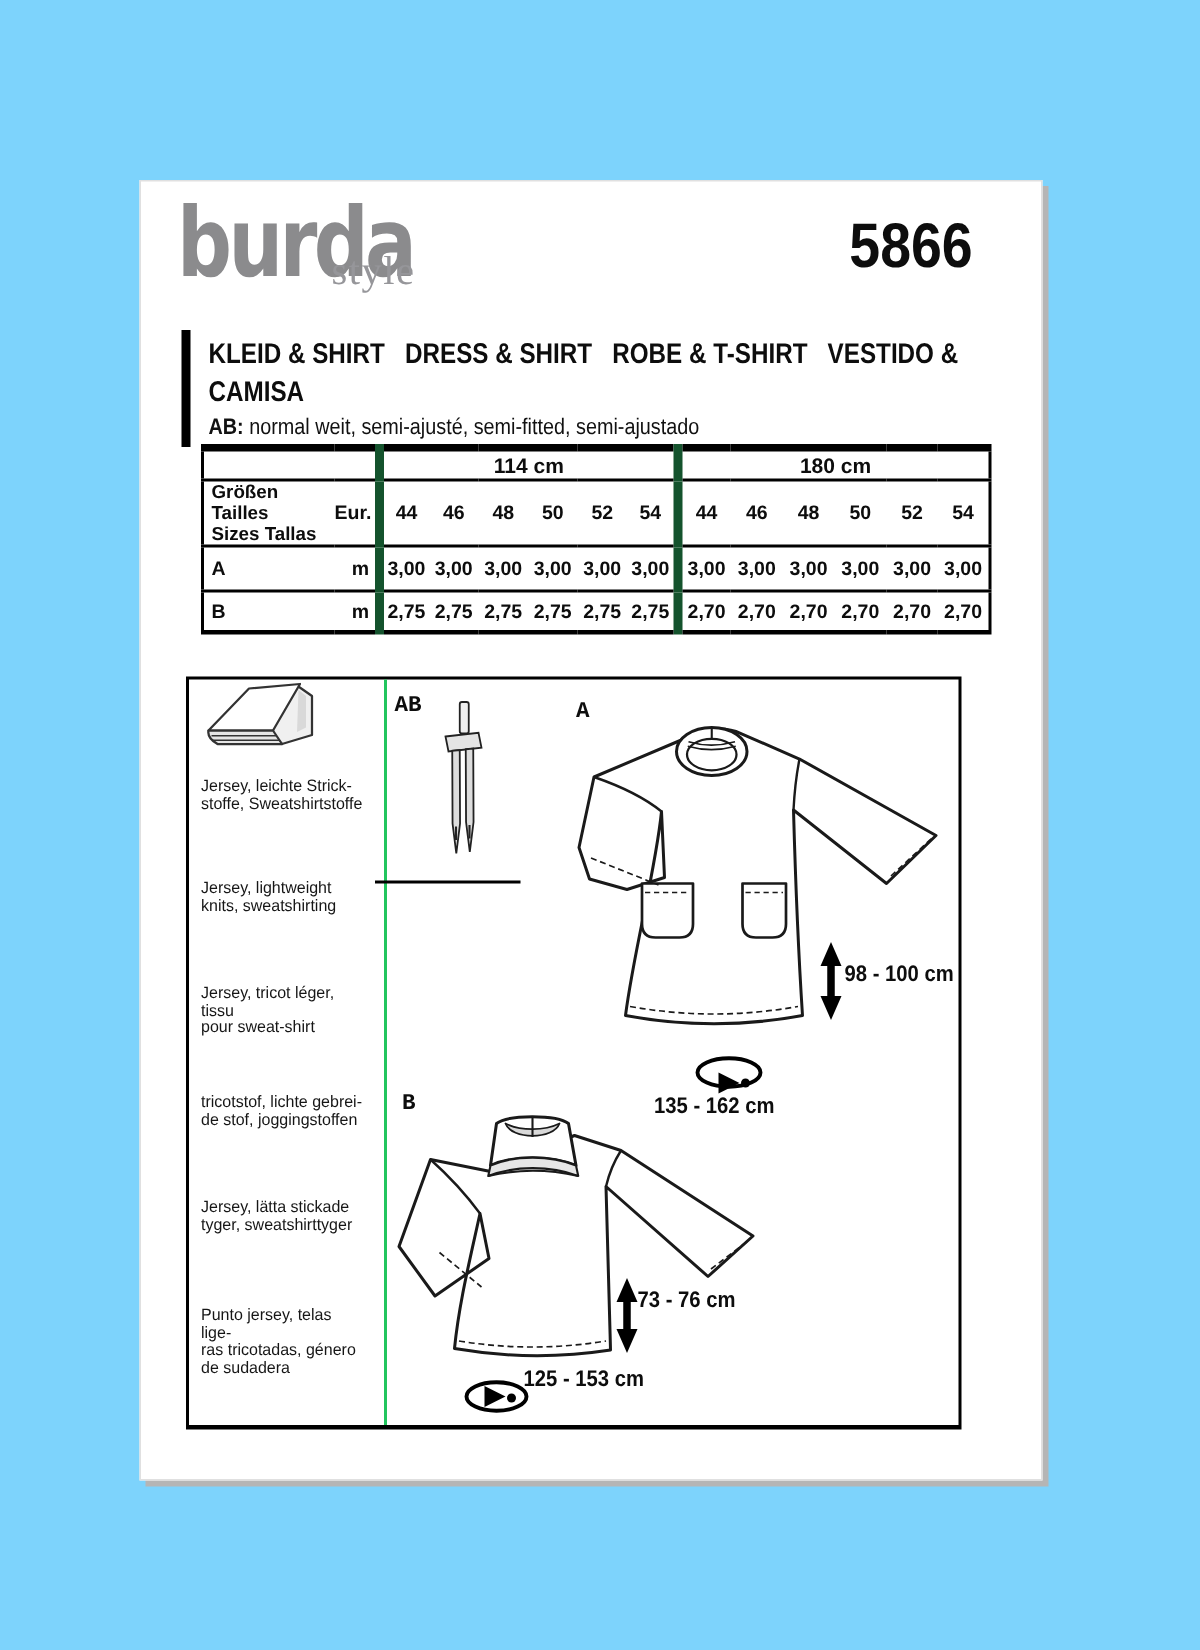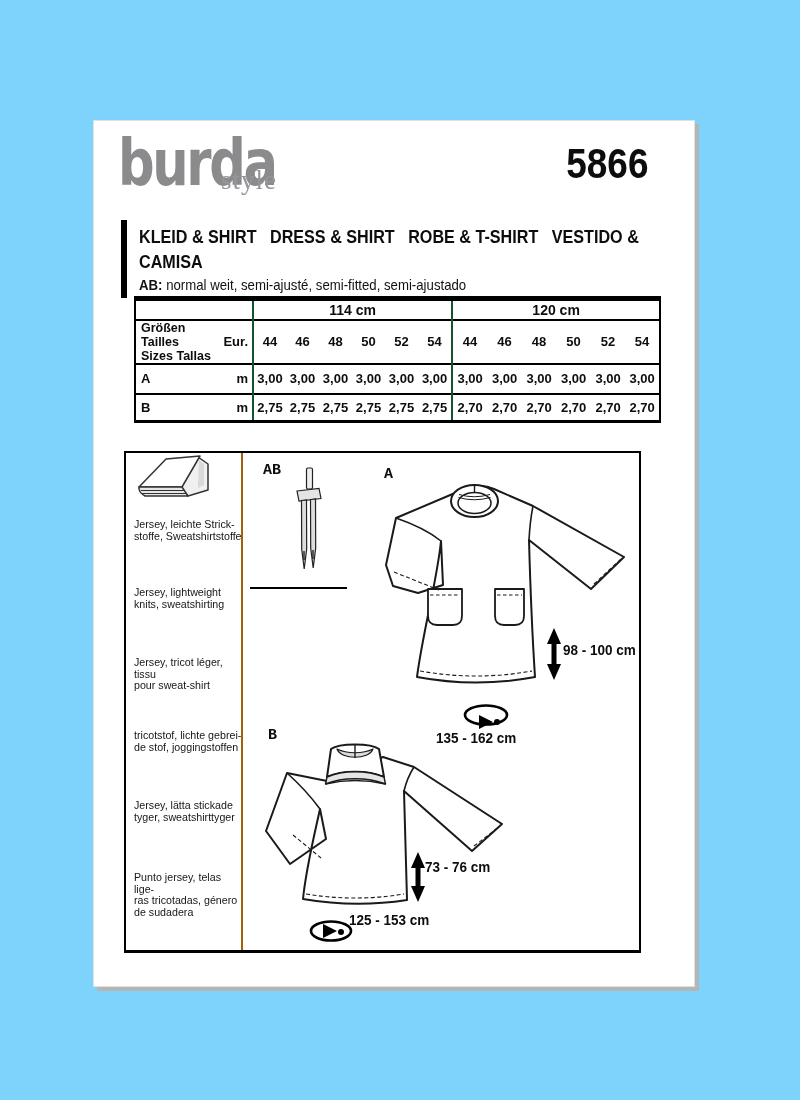--- a/index.html
+++ b/index.html
@@ -43,36 +43,36 @@
   
   .size-table {
     left:40px; top:175px; width:525px; border-collapse:collapse;
     table-layout:fixed; font-size:13px; font-weight:700; color:#0d0d0d;
     border-top:5px solid #000; border-bottom:3px solid #000;
     border-left:2px solid #000; border-right:2px solid #000;
   }
   .size-table td, .size-table th { font-weight:700; text-align:center; padding:0; }
   .size-table .lbl { text-align:left; padding-left:5px; }
   .size-table .unit { text-align:right; padding-right:4px; }
-  .size-table .vr { border-right:2px solid #14532d; }
+  .size-table .vr { border-right:6px solid #14532d; }
   .size-table tr.hr td, .size-table tr.hr th { border-top:2px solid #000; }
   .size-table .cmrow td { height:21px; font-size:14px; }
   .size-table .sizerow td, .size-table .sizerow th { height:31px; }
   .size-table .arow td { height:30px; }
   .size-table .brow td { height:28px; }
   .two-line { white-space:pre-line; line-height:14px; font-size:12.5px; }
 
   
   .spec-box {
     left:30px; top:330px; width:517px; height:502px;
     border:2px solid #000; border-bottom-width:3px;
   }
   .fabric-col {
-    position:absolute; left:0; top:0; width:117px; height:100%;
-    border-right:2px solid #a16207;
+    position:absolute; left:0; top:0; width:132px; height:100%;
+    border-right:2px solid #22c55e;
   }
   .fabric-item {
     position:absolute; left:8px; width:112px; font-size:11px;
     line-height:11.5px; white-space:pre-line; color:#161616;
     transform:scaleX(.97); transform-origin:0 0;
   }
   .main-svg { position:absolute; left:124px; top:0; width:389px; height:497px; }
   .view-label { font-weight:700; font-size:15px; line-height:1; color:#0d0d0d;font-family:Liberation Mono, monospace; }
   .measure {
     font-weight:700; font-size:15px; line-height:1; color:#0d0d0d;
@@ -108,21 +108,21 @@
           <col style="width:34px">
           <col style="width:35px">
           <col style="width:34px">
           <col style="width:35px">
       </colgroup>
       <tbody>
           <tr class="cmrow">
         <td class="lbl"></td>
         <td class="vr"></td>
         <td colspan="6" class="vr">114 cm</td>
-        <td colspan="6">120 cm</td>
+        <td colspan="6">180 cm</td>
       </tr>
       <tr class="sizerow hr">
         <th class="lbl two-line">Größen  Tailles
 Sizes  Tallas</th>
         <th class="unit vr">Eur.</th>
         <td>44</td>
         <td>46</td>
         <td>48</td>
         <td>50</td>
         <td>52</td>

